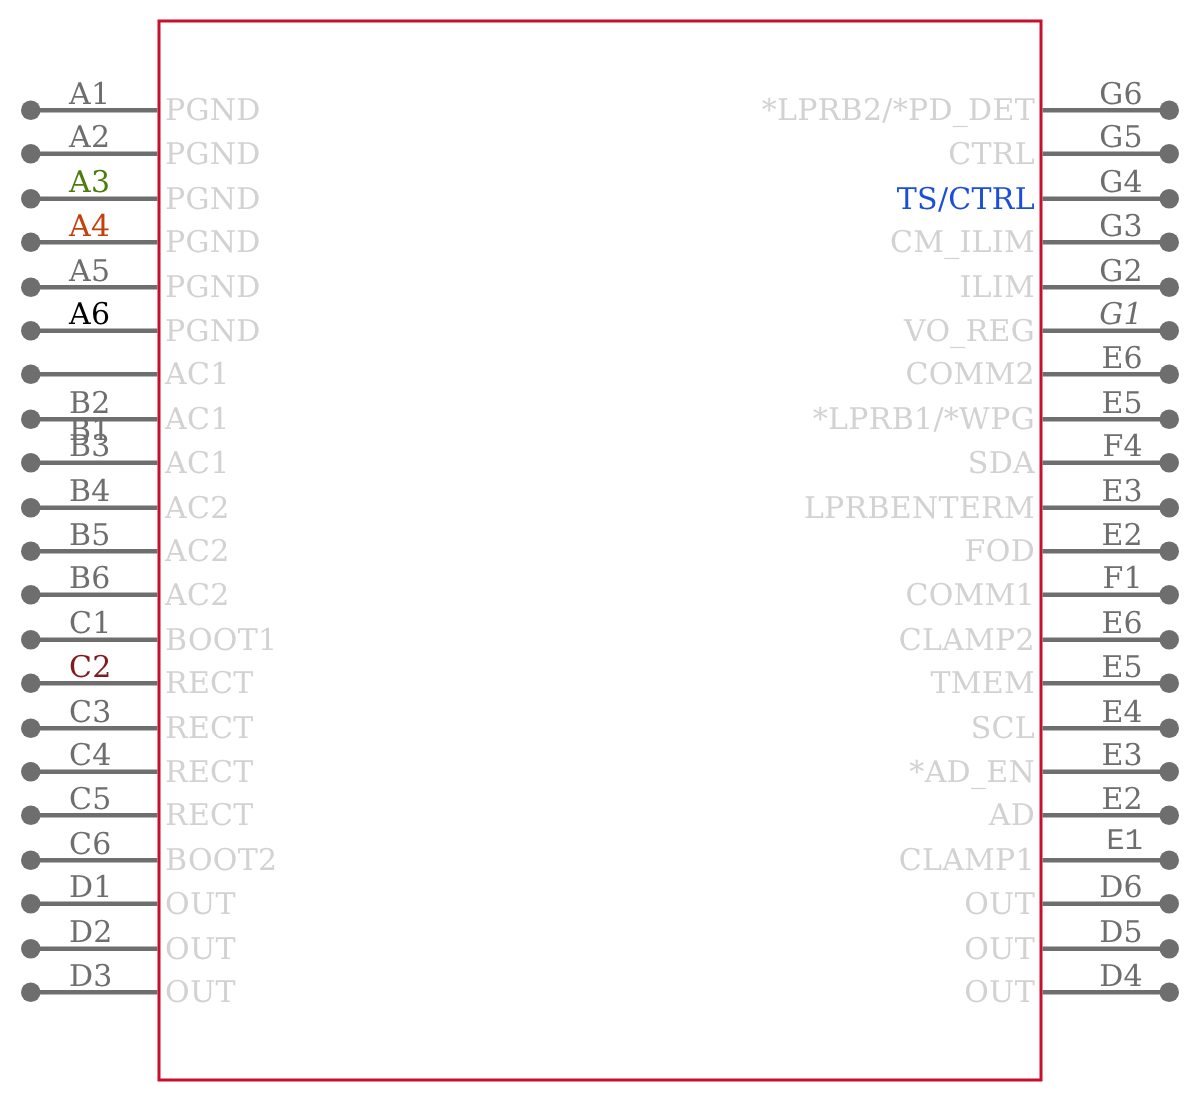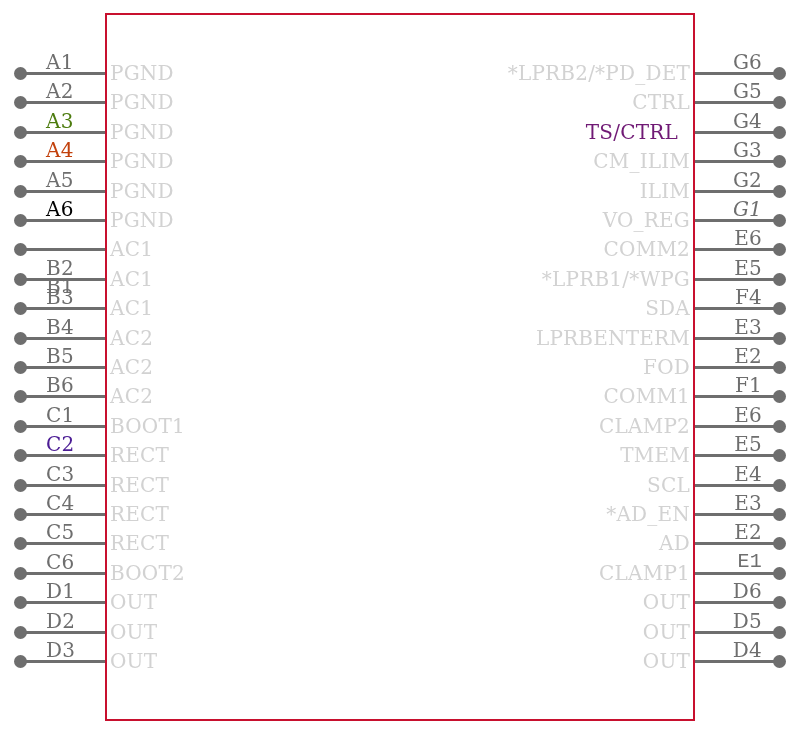--- a/index.html
+++ b/index.html
@@ -144,21 +144,21 @@
       </div>
       <div class="pin pin-left" style="top: 425.8px; left: 20px; width: 85px;">
         <div class="pin-line" style="background: rgb(110, 110, 110); left: 0px; width: 85px;"></div>
         <div class="pin-dot" style="background: rgb(110, 110, 110); left: -6px;"></div>
         <div class="pin-number" style="color: rgb(110, 110, 110);">C1</div>
         <div class="pin-name" style="color: rgb(210, 210, 210); left: 90px;">BOOT1</div>
       </div>
       <div class="pin pin-left" style="top: 455.2px; left: 20px; width: 85px;">
         <div class="pin-line" style="background: rgb(110, 110, 110); left: 0px; width: 85px;"></div>
         <div class="pin-dot" style="background: rgb(110, 110, 110); left: -6px;"></div>
-        <div class="pin-number" style="color: #4c1d95; text-align: right;">C2</div>
+        <div class="pin-number" style="color: #7f1d1d; text-align: right;">C2</div>
         <div class="pin-name" style="color: rgb(210, 210, 210); left: 90px;">RECT</div>
       </div>
       <div class="pin pin-left" style="top: 484.6px; left: 20px; width: 85px;">
         <div class="pin-line" style="background: rgb(110, 110, 110); left: 0px; width: 85px;"></div>
         <div class="pin-dot" style="background: rgb(110, 110, 110); left: -6px;"></div>
         <div class="pin-number" style="color: rgb(110, 110, 110);">C3</div>
         <div class="pin-name" style="color: rgb(210, 210, 210); left: 90px;">RECT</div>
       </div>
       <div class="pin pin-left" style="top: 514px; left: 20px; width: 85px;">
         <div class="pin-line" style="background: rgb(110, 110, 110); left: 0px; width: 85px;"></div>
@@ -207,21 +207,21 @@
       <div class="pin pin-right" style="top: 102.4px; left: 695px; width: 85px;">
         <div class="pin-line" style="background: rgb(110, 110, 110); left: 0px; width: 85px;"></div>
         <div class="pin-dot" style="background: rgb(110, 110, 110); left: 78px;"></div>
         <div class="pin-number" style="color: rgb(110, 110, 110);">G5</div>
         <div class="pin-name" style="color: rgb(210, 210, 210); right: 90px;">CTRL</div>
       </div>
       <div class="pin pin-right" style="top: 131.8px; left: 695px; width: 85px;">
         <div class="pin-line" style="background: rgb(110, 110, 110); left: 0px; width: 85px;"></div>
         <div class="pin-dot" style="background: rgb(110, 110, 110); left: 78px;"></div>
         <div class="pin-number" style="color: rgb(110, 110, 110);">G4</div>
-        <div class="pin-name" style="color: #701a75; right: 102px;">TS/CTRL</div>
+        <div class="pin-name" style="color: #1d4ed8; right: 90px;">TS/CTRL</div>
       </div>
       <div class="pin pin-right" style="top: 161.2px; left: 695px; width: 85px;">
         <div class="pin-line" style="background: rgb(110, 110, 110); left: 0px; width: 85px;"></div>
         <div class="pin-dot" style="background: rgb(110, 110, 110); left: 78px;"></div>
         <div class="pin-number" style="color: rgb(110, 110, 110);">G3</div>
         <div class="pin-name" style="color: rgb(210, 210, 210); right: 90px;">CM_ILIM</div>
       </div>
       <div class="pin pin-right" style="top: 190.6px; left: 695px; width: 85px;">
         <div class="pin-line" style="background: rgb(110, 110, 110); left: 0px; width: 85px;"></div>
         <div class="pin-dot" style="background: rgb(110, 110, 110); left: 78px;"></div>

